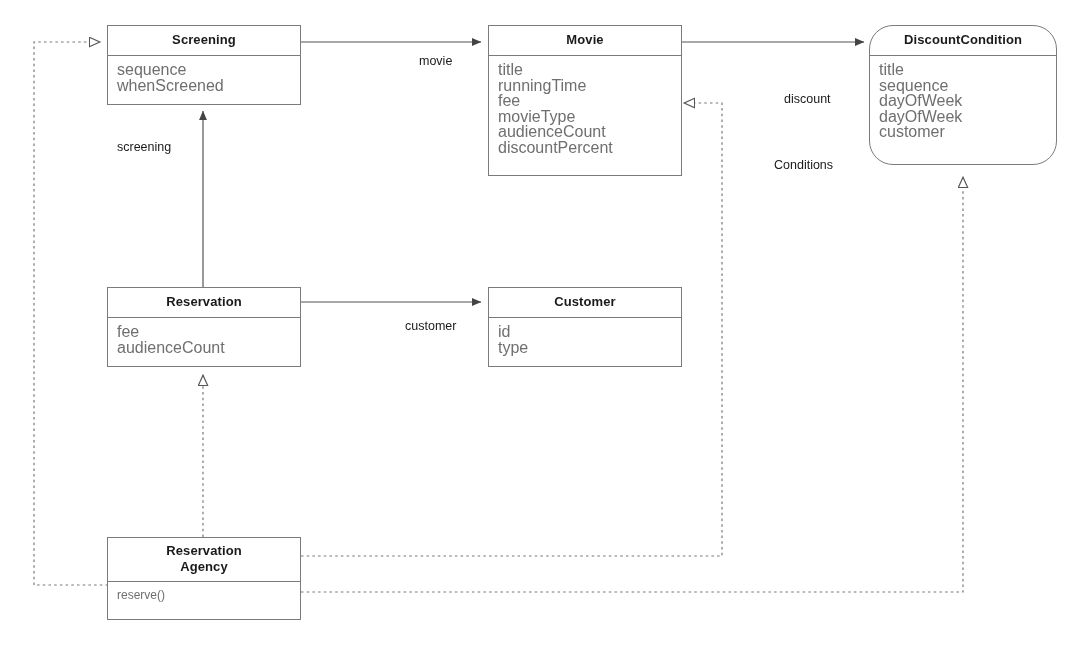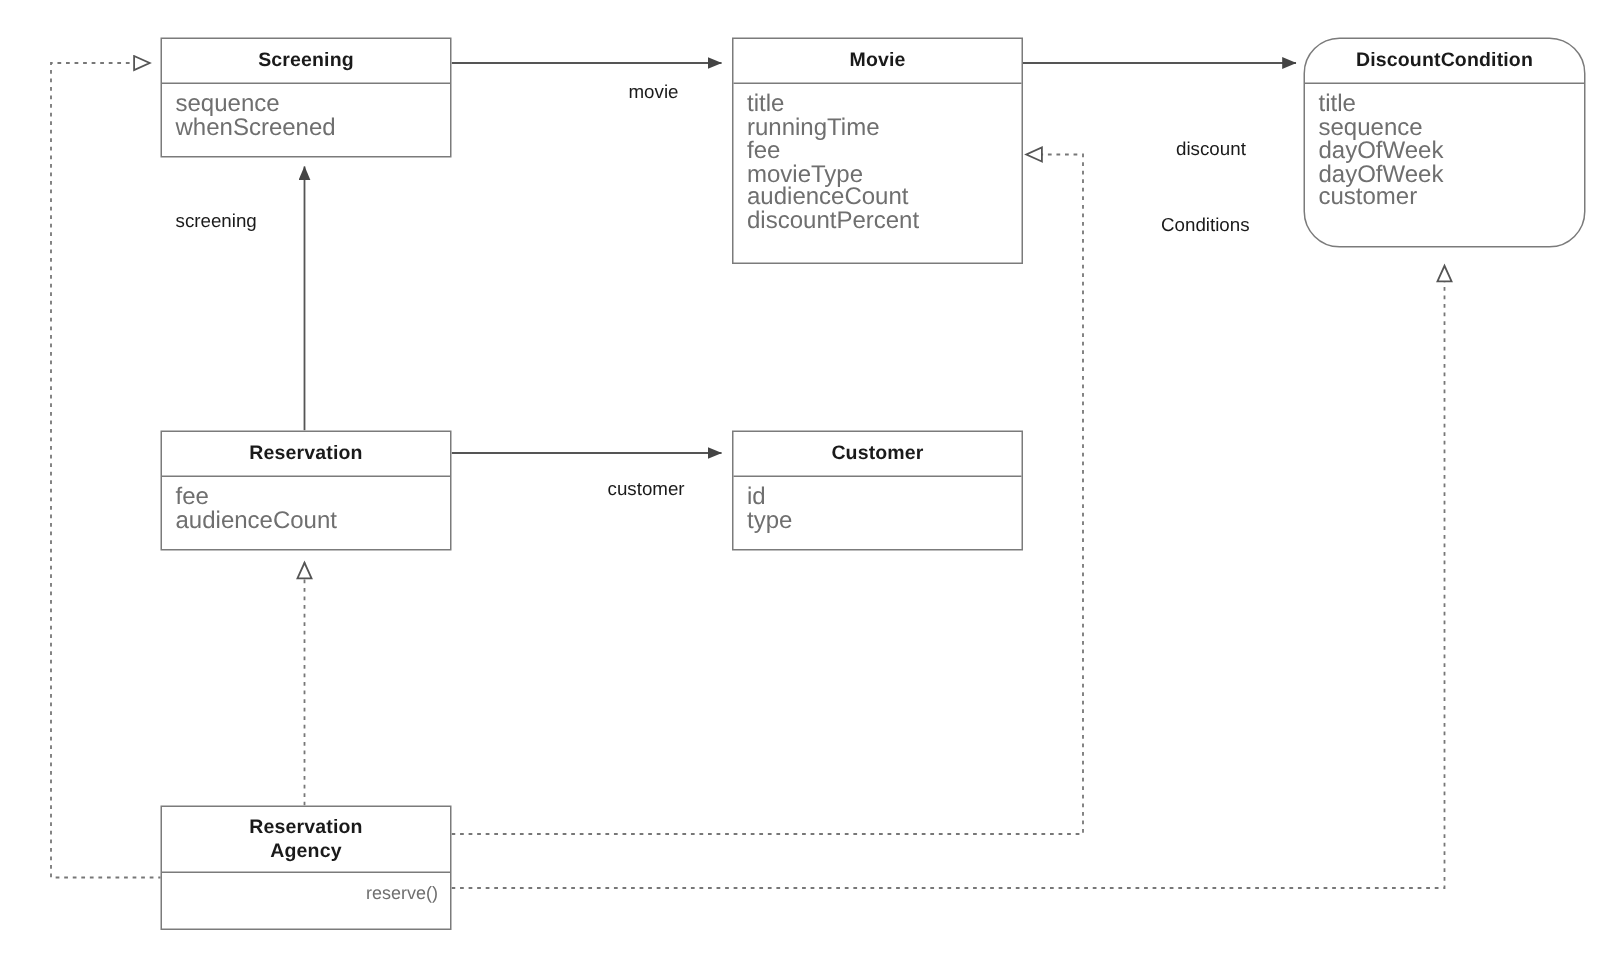--- a/index.html
+++ b/index.html
@@ -50,21 +50,20 @@
     color: #6f6f6f;
   }
   .uml-attr {
     white-space: nowrap;
   }
   .uml-ops {
     padding: 6px 8px 6px 9px;
     font-size: 12px;
     line-height: 15.5px;
     color: #6f6f6f;
-    text-align: right;
   }
   .edge-label {
     position: absolute;
     font-size: 12.5px;
     color: #1a1a1a;
     line-height: 16px;
     white-space: pre;
   }
   .edge-label.two-line {
     line-height: 17px;
@@ -172,20 +171,20 @@
     </div>
     <div class="uml-ops">
       <div class="uml-attr">reserve()</div>
     </div>
   </div>
 
   <div class="edge-label" style="left:419px; top:53px;">movie</div>
 
   <div class="edge-label two-line" style="left:784px; top:57px;">
     <div>discount</div>
-    <div style="margin-left:-10px;">Conditions</div>
+    <div style="margin-left:-10px;margin-top:15px;">Conditions</div>
   </div>
 
   <div class="edge-label" style="left:117px; top:139px;">screening</div>
 
   <div class="edge-label" style="left:405px; top:318px;">customer</div>
 
 </div>
 
 </body></html>

